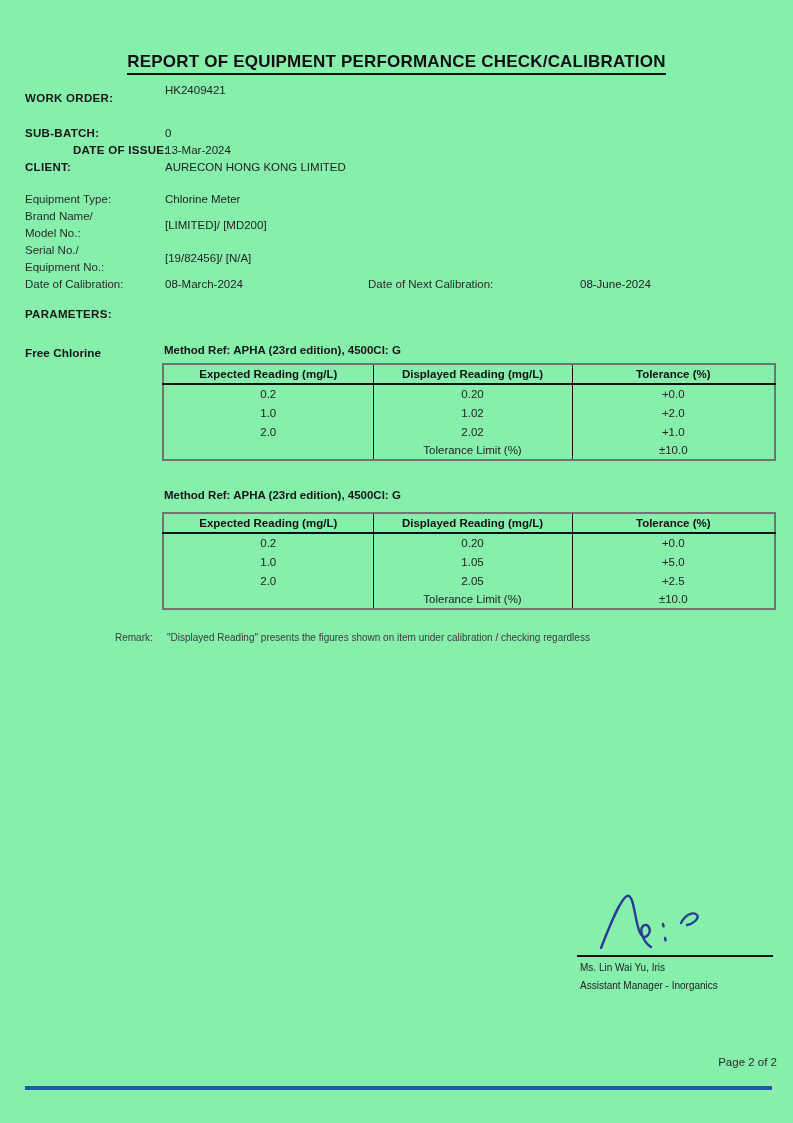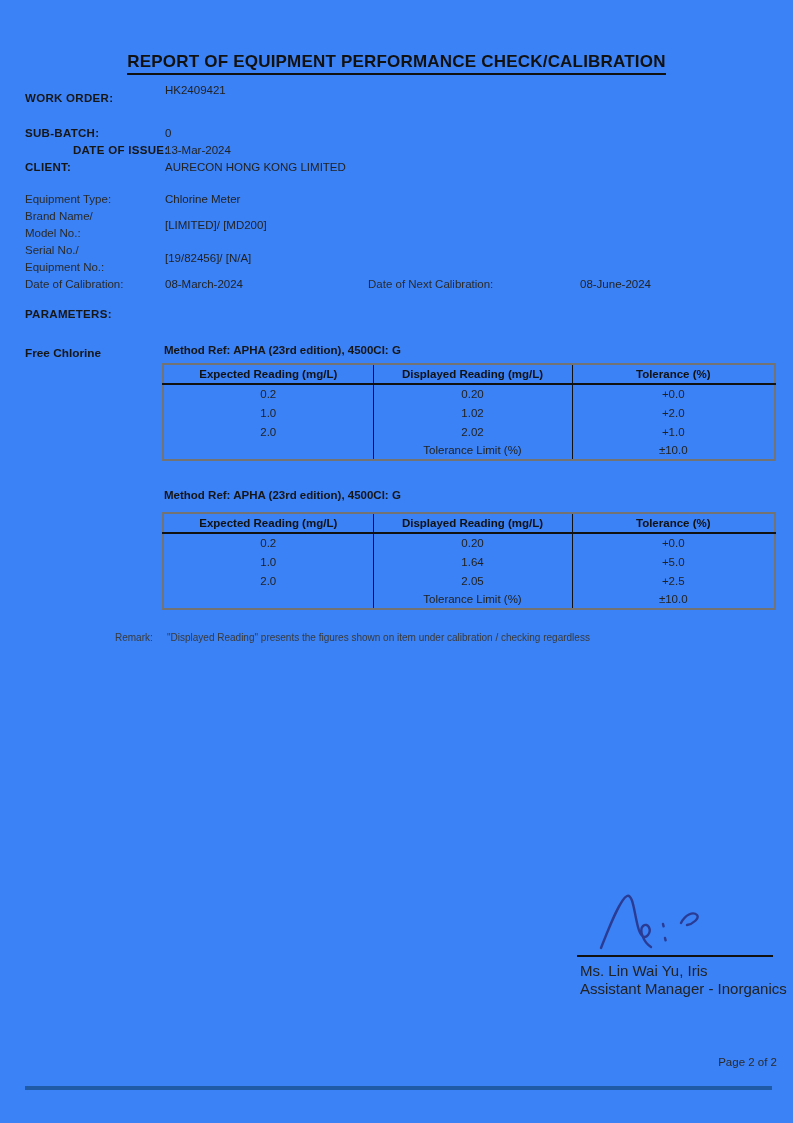--- a/index.html
+++ b/index.html
@@ -1,21 +1,21 @@
 <!DOCTYPE html>
 <html><head>
 <meta charset="utf-8">
 <style>
   * { margin: 0; padding: 0; box-sizing: border-box; }
   html, body { background: #ffffff; }
   .page {
     position: relative;
     width: 793px;
     height: 1123px;
-    background: #3b82f6;
+    background: #86efac;
     font-family: "Liberation Sans", sans-serif;
     color: #1d1d1d;
     overflow: hidden;
   }
   .abs { position: absolute; }
   .doc-title {
     top: 52px; left: 0; width: 100%;
     text-align: center;
     font-size: 17px; font-weight: 800;
     letter-spacing: 0.2px;
@@ -44,21 +44,21 @@
     font-size: 11.5px; font-weight: 700; color: #111;
     border-bottom: 2.5px solid #111;
     height: 20px; text-align: center; vertical-align: middle;
   }
   .cal-table td {
     height: 19px; text-align: center; vertical-align: middle;
   }
   .cal-table .c1, .cal-table .c2 { border-right: 1.5px solid #111; }
   .remark-text { font-size: 10px; color: #3a3a3a; }
   .sig-line { background: #111; height: 2px; }
-  .sig-text { font-size: 15px; color: #222; }
+  .sig-text { font-size: 10px; color: #222; }
   .page-num { font-size: 11.5px; color: #2a2a2a; }
   .footer-rule { height: 3.5px; }
 </style>
 </head>
 <body>
 
 <div class="page">
 
   <div class="abs doc-title">
     <span class="underline">REPORT OF EQUIPMENT PERFORMANCE CHECK/CALIBRATION</span>
@@ -150,21 +150,21 @@
       <th class="c2">Displayed Reading (mg/L)</th>
       <th>Tolerance (%)</th>
     </tr>
     <tr>
       <td class="c1">0.2</td>
       <td class="c2">0.20</td>
       <td>+0.0</td>
     </tr>
     <tr>
       <td class="c1">1.0</td>
-      <td class="c2">1.64</td>
+      <td class="c2">1.05</td>
       <td>+5.0</td>
     </tr>
     <tr>
       <td class="c1">2.0</td>
       <td class="c2">2.05</td>
       <td>+2.5</td>
     </tr>
     <tr>
       <td class="c1"></td>
       <td class="c2">Tolerance Limit (%)</td>

